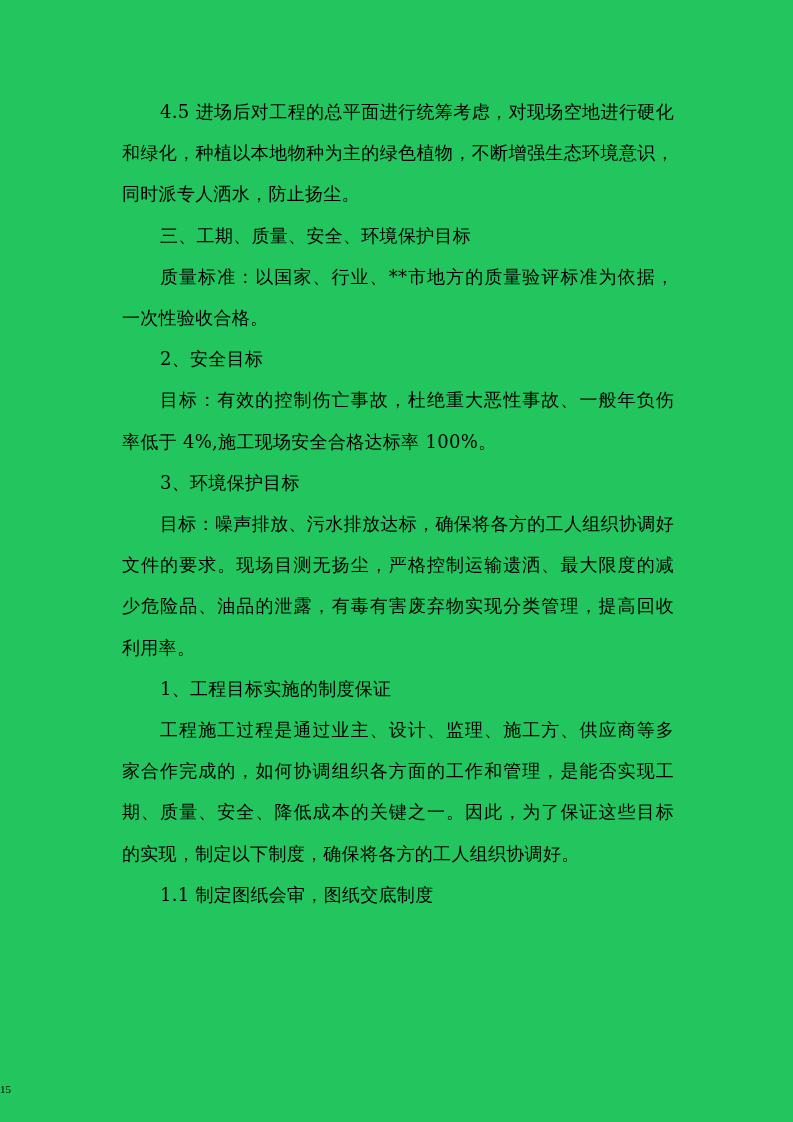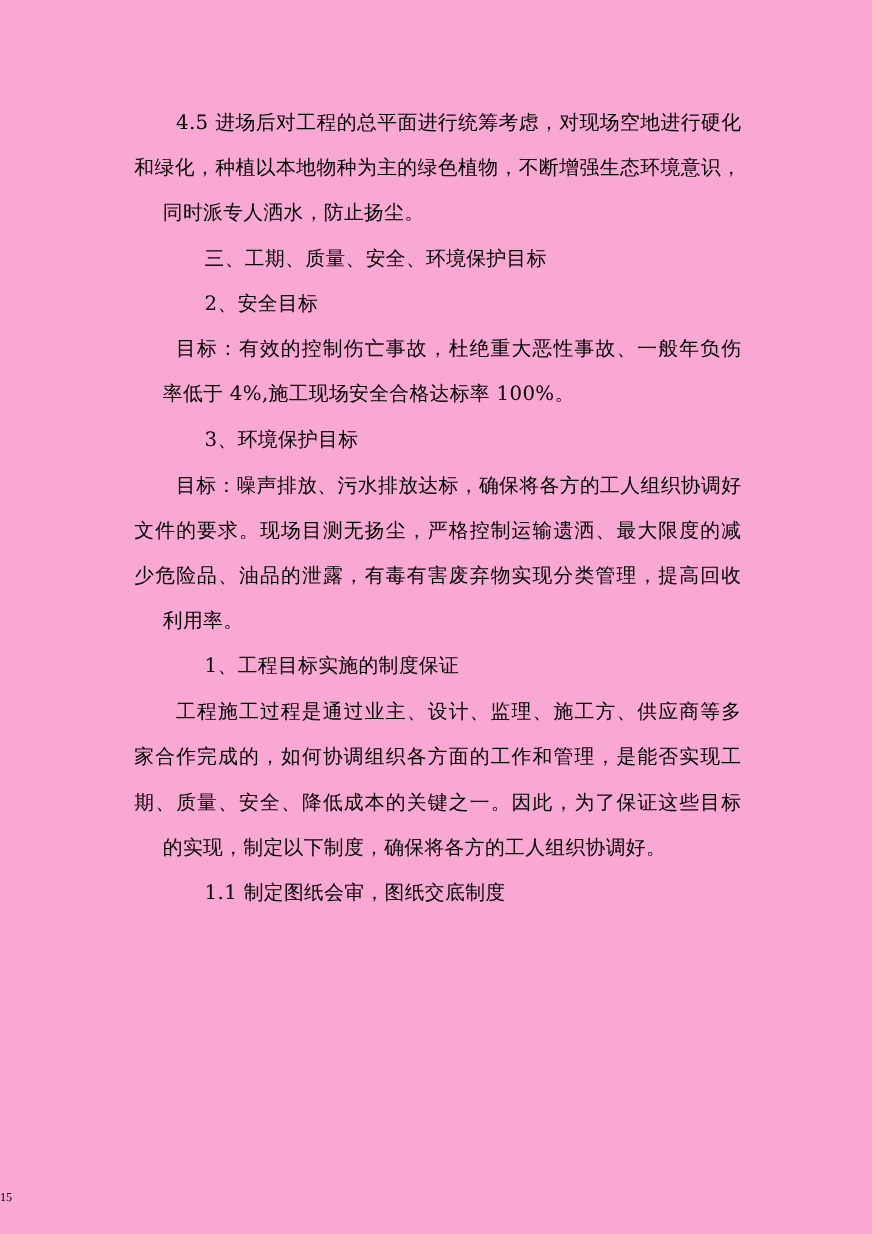--- a/index.html
+++ b/index.html
@@ -14,21 +14,21 @@
       overflow: hidden;
       font-family: "DejaVu Serif", "Liberation Serif", serif;
       color: #000000;
     }
     .page {
       position: absolute;
       left: 0;
       top: 0;
       width: 793px;
       height: 1122px;
-      background: #f9a8d4;
+      background: #22c55e;
     }
     .body-text {
       position: absolute;
       left: 122px;
       top: 91px;
       width: 552px;
     }
     .para {
       margin: 0;
       padding: 0;
@@ -42,21 +42,20 @@
     .para.indent {
       text-indent: 38px;
     }
     .line {
       display: block;
       white-space: nowrap;
       text-align-last: justify;
     }
     .line.last {
       text-align-last: left;
-      margin-left: 26px;
     }
     .page-number {
       position: absolute;
       left: 0;
       width: 793px;
       top: 1082px;
       text-align: left;
       font-family: "Liberation Serif", "DejaVu Serif", serif;
       font-size: 11px;
       line-height: 14px;
@@ -72,20 +71,24 @@
       <span class="line">4.5 进场后对工程的总平面进行统筹考虑，对现场空地进行硬化</span>
       <span class="line" style="text-indent:0">和绿化，种植以本地物种为主的绿色植物，不断增强生态环境意识，</span>
       <span class="line last" style="text-indent:0">同时派专人洒水，防止扬尘。</span>
     </p>
 
     <p class="para indent">
       <span class="line last">三、工期、质量、安全、环境保护目标</span>
     </p>
 
 
+    <p class="para indent">
+      <span class="line">质量标准：以国家、行业、**市地方的质量验评标准为依据，</span>
+      <span class="line last" style="text-indent:0">一次性验收合格。</span>
+    </p>
 
     <p class="para indent">
       <span class="line last">2、安全目标</span>
     </p>
 
     <p class="para indent">
       <span class="line">目标：有效的控制伤亡事故，杜绝重大恶性事故、一般年负伤</span>
       <span class="line last" style="text-indent:0">率低于 4%,施工现场安全合格达标率 100%。</span>
     </p>
 

